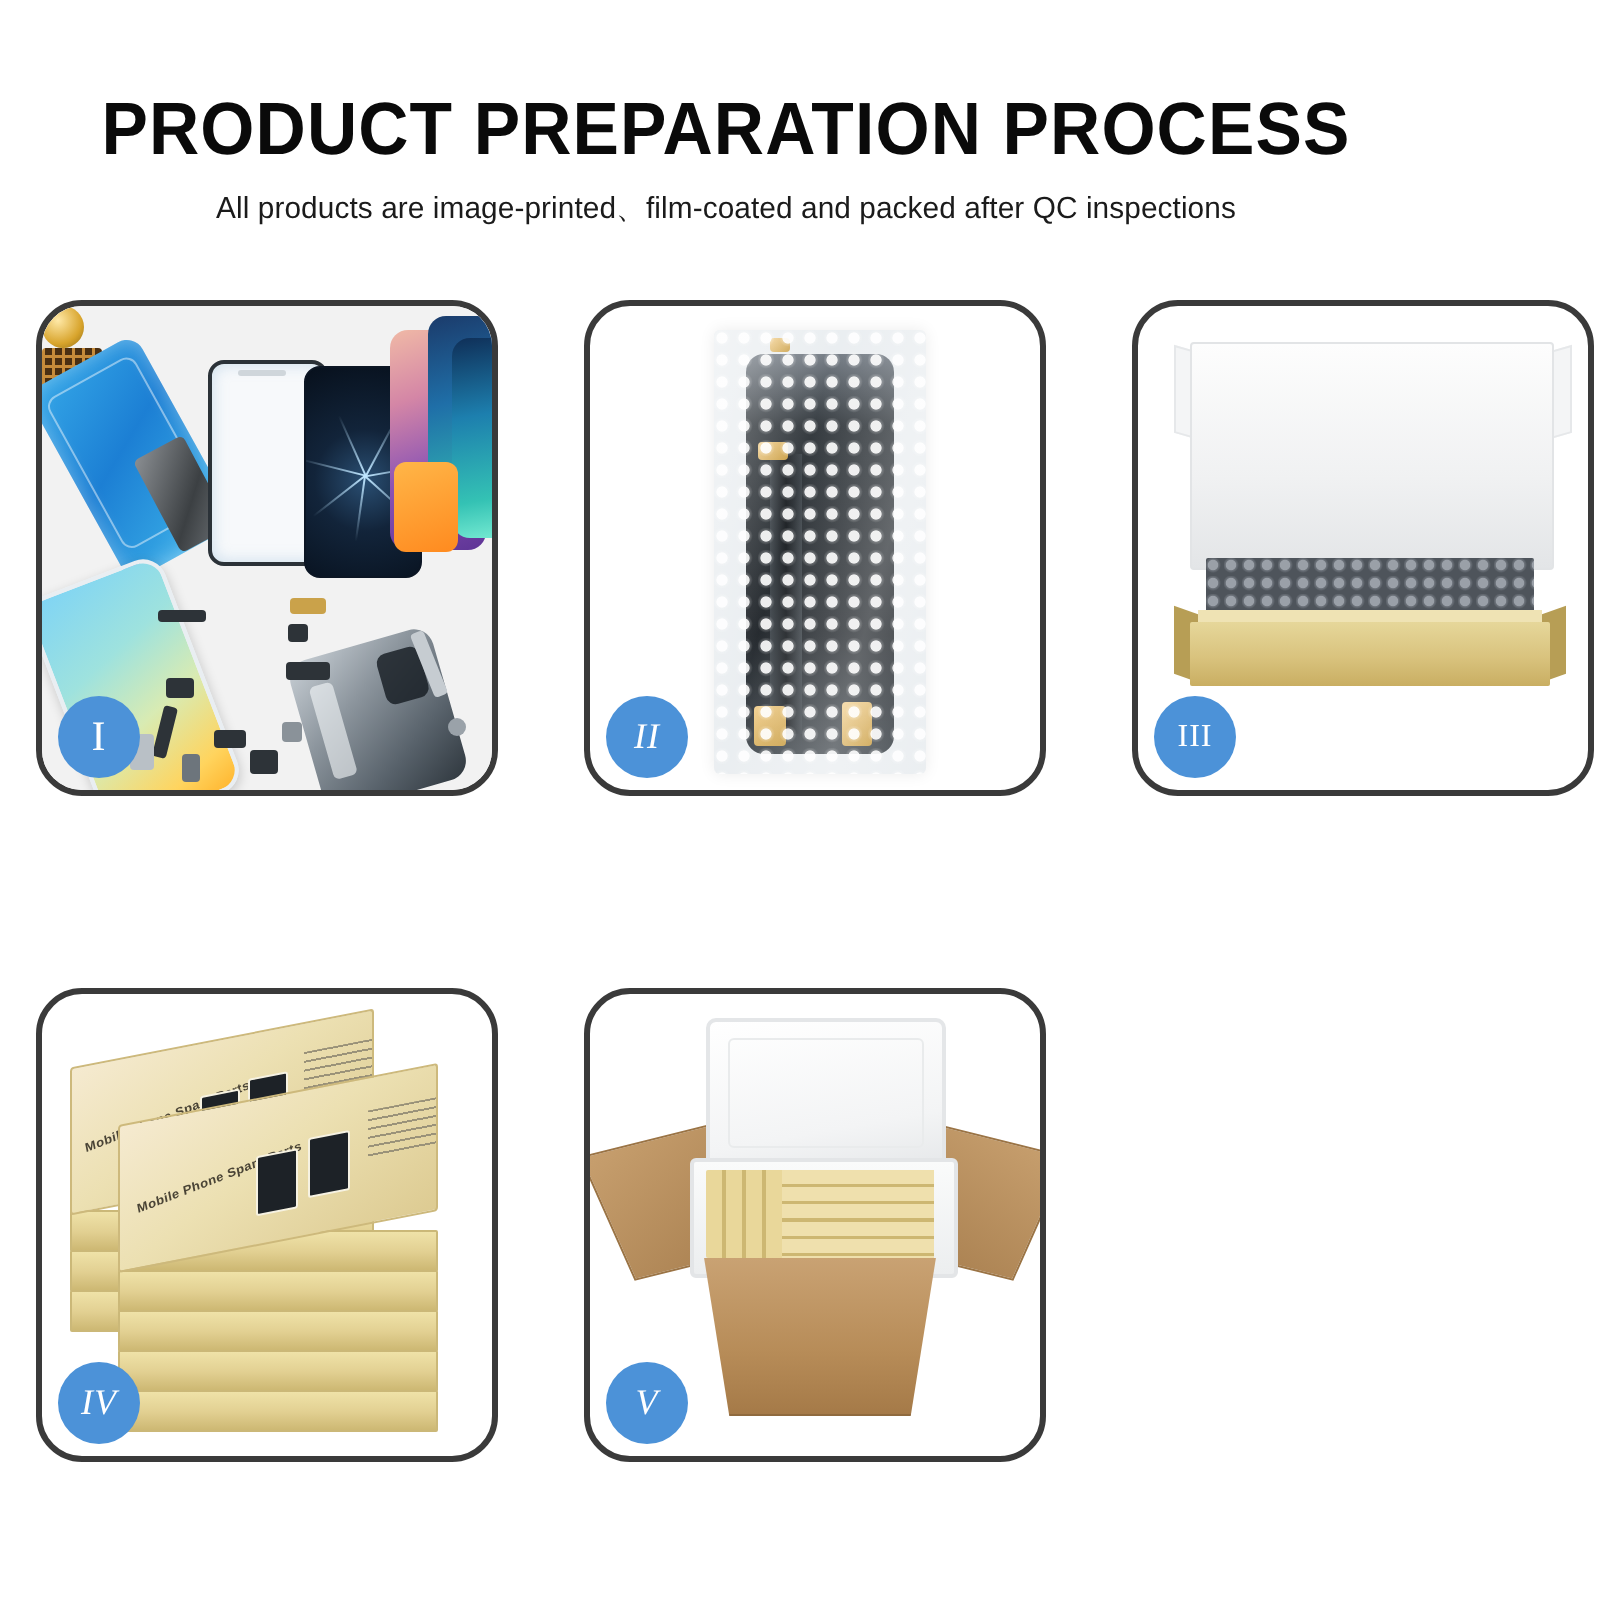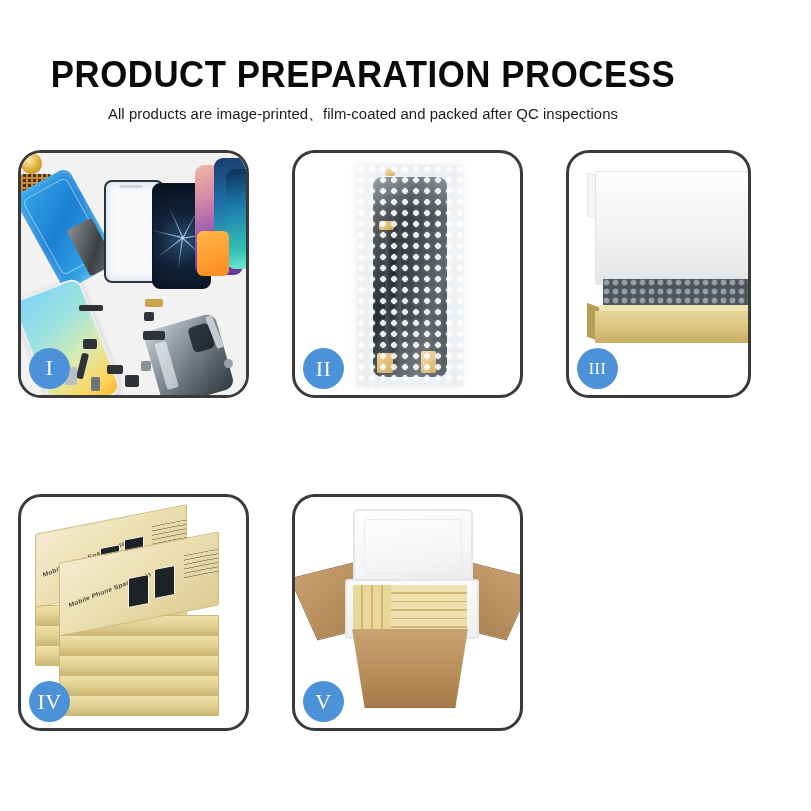--- a/index.html
+++ b/index.html
@@ -16,21 +16,21 @@
     position: relative;
     width: 811px;
     height: 811px;
     background: #ffffff;
     overflow: hidden;
   }
 
   
   #header {
     position: absolute;
-    left: 0; top: 10px;
+    left: 0; top: 0;
     width: 726px;
     text-align: center;
   }
   #page-title {
     margin: 0;
     padding-top: 46px;
     font-family: "Liberation Sans", sans-serif;
     font-size: 37px;
     font-weight: bold;
     letter-spacing: 0.6px;
@@ -58,21 +58,21 @@
     overflow: visible;
   }
   .panel-inner {
     position: absolute;
     left: 0; top: 0; right: 0; bottom: 0;
     border-radius: 20px;
     overflow: hidden;
   }
   .panel.p1 { left: 18px;  top: 150px; width: 231px; height: 248px; }
   .panel.p2 { left: 292px; top: 150px; width: 231px; height: 248px; }
-  .panel.p3 { left: 566px; top: 150px; width: 185px; height: 248px; }
+  .panel.p3 { left: 566px; top: 150px; width: 231px; height: 248px; }
   .panel.p4 { left: 18px;  top: 494px; width: 231px; height: 237px; }
   .panel.p5 { left: 292px; top: 494px; width: 231px; height: 237px; }
   .panel.p6 { left: 566px; top: 494px; width: 231px; height: 237px; }
 
   .panel.p1 .panel-inner { background: #f2f2f2; }
 
   
   .badge {
     position: absolute;
     left: 8px;
@@ -83,21 +83,21 @@
     background: #4c92d8;
     color: #ffffff;
     font-family: "Liberation Serif", serif;
     font-size: 21px;
     line-height: 41px;
     text-align: center;
     letter-spacing: 0.5px;
     z-index: 30;
     box-shadow: 0 0 0 0 rgba(0,0,0,0);
   }
-  .badge.wide { font-size: 22px; }
+  .badge.wide { font-size: 18px; font-style: italic; }
   .badge.xwide { font-size: 16px; }
 
   
   .ph { position: absolute; border-radius: 6px; }
   .ph-blue-film {
     left: 14px; top: 22px; width: 62px; height: 108px;
     background: linear-gradient(150deg, #35a8e8 0%, #1c7fd4 45%, #2f9de0 75%, #59c4f2 100%);
     transform: rotate(-29deg);
     border-radius: 9px;
     box-shadow: inset 0 0 10px rgba(255,255,255,.35);

